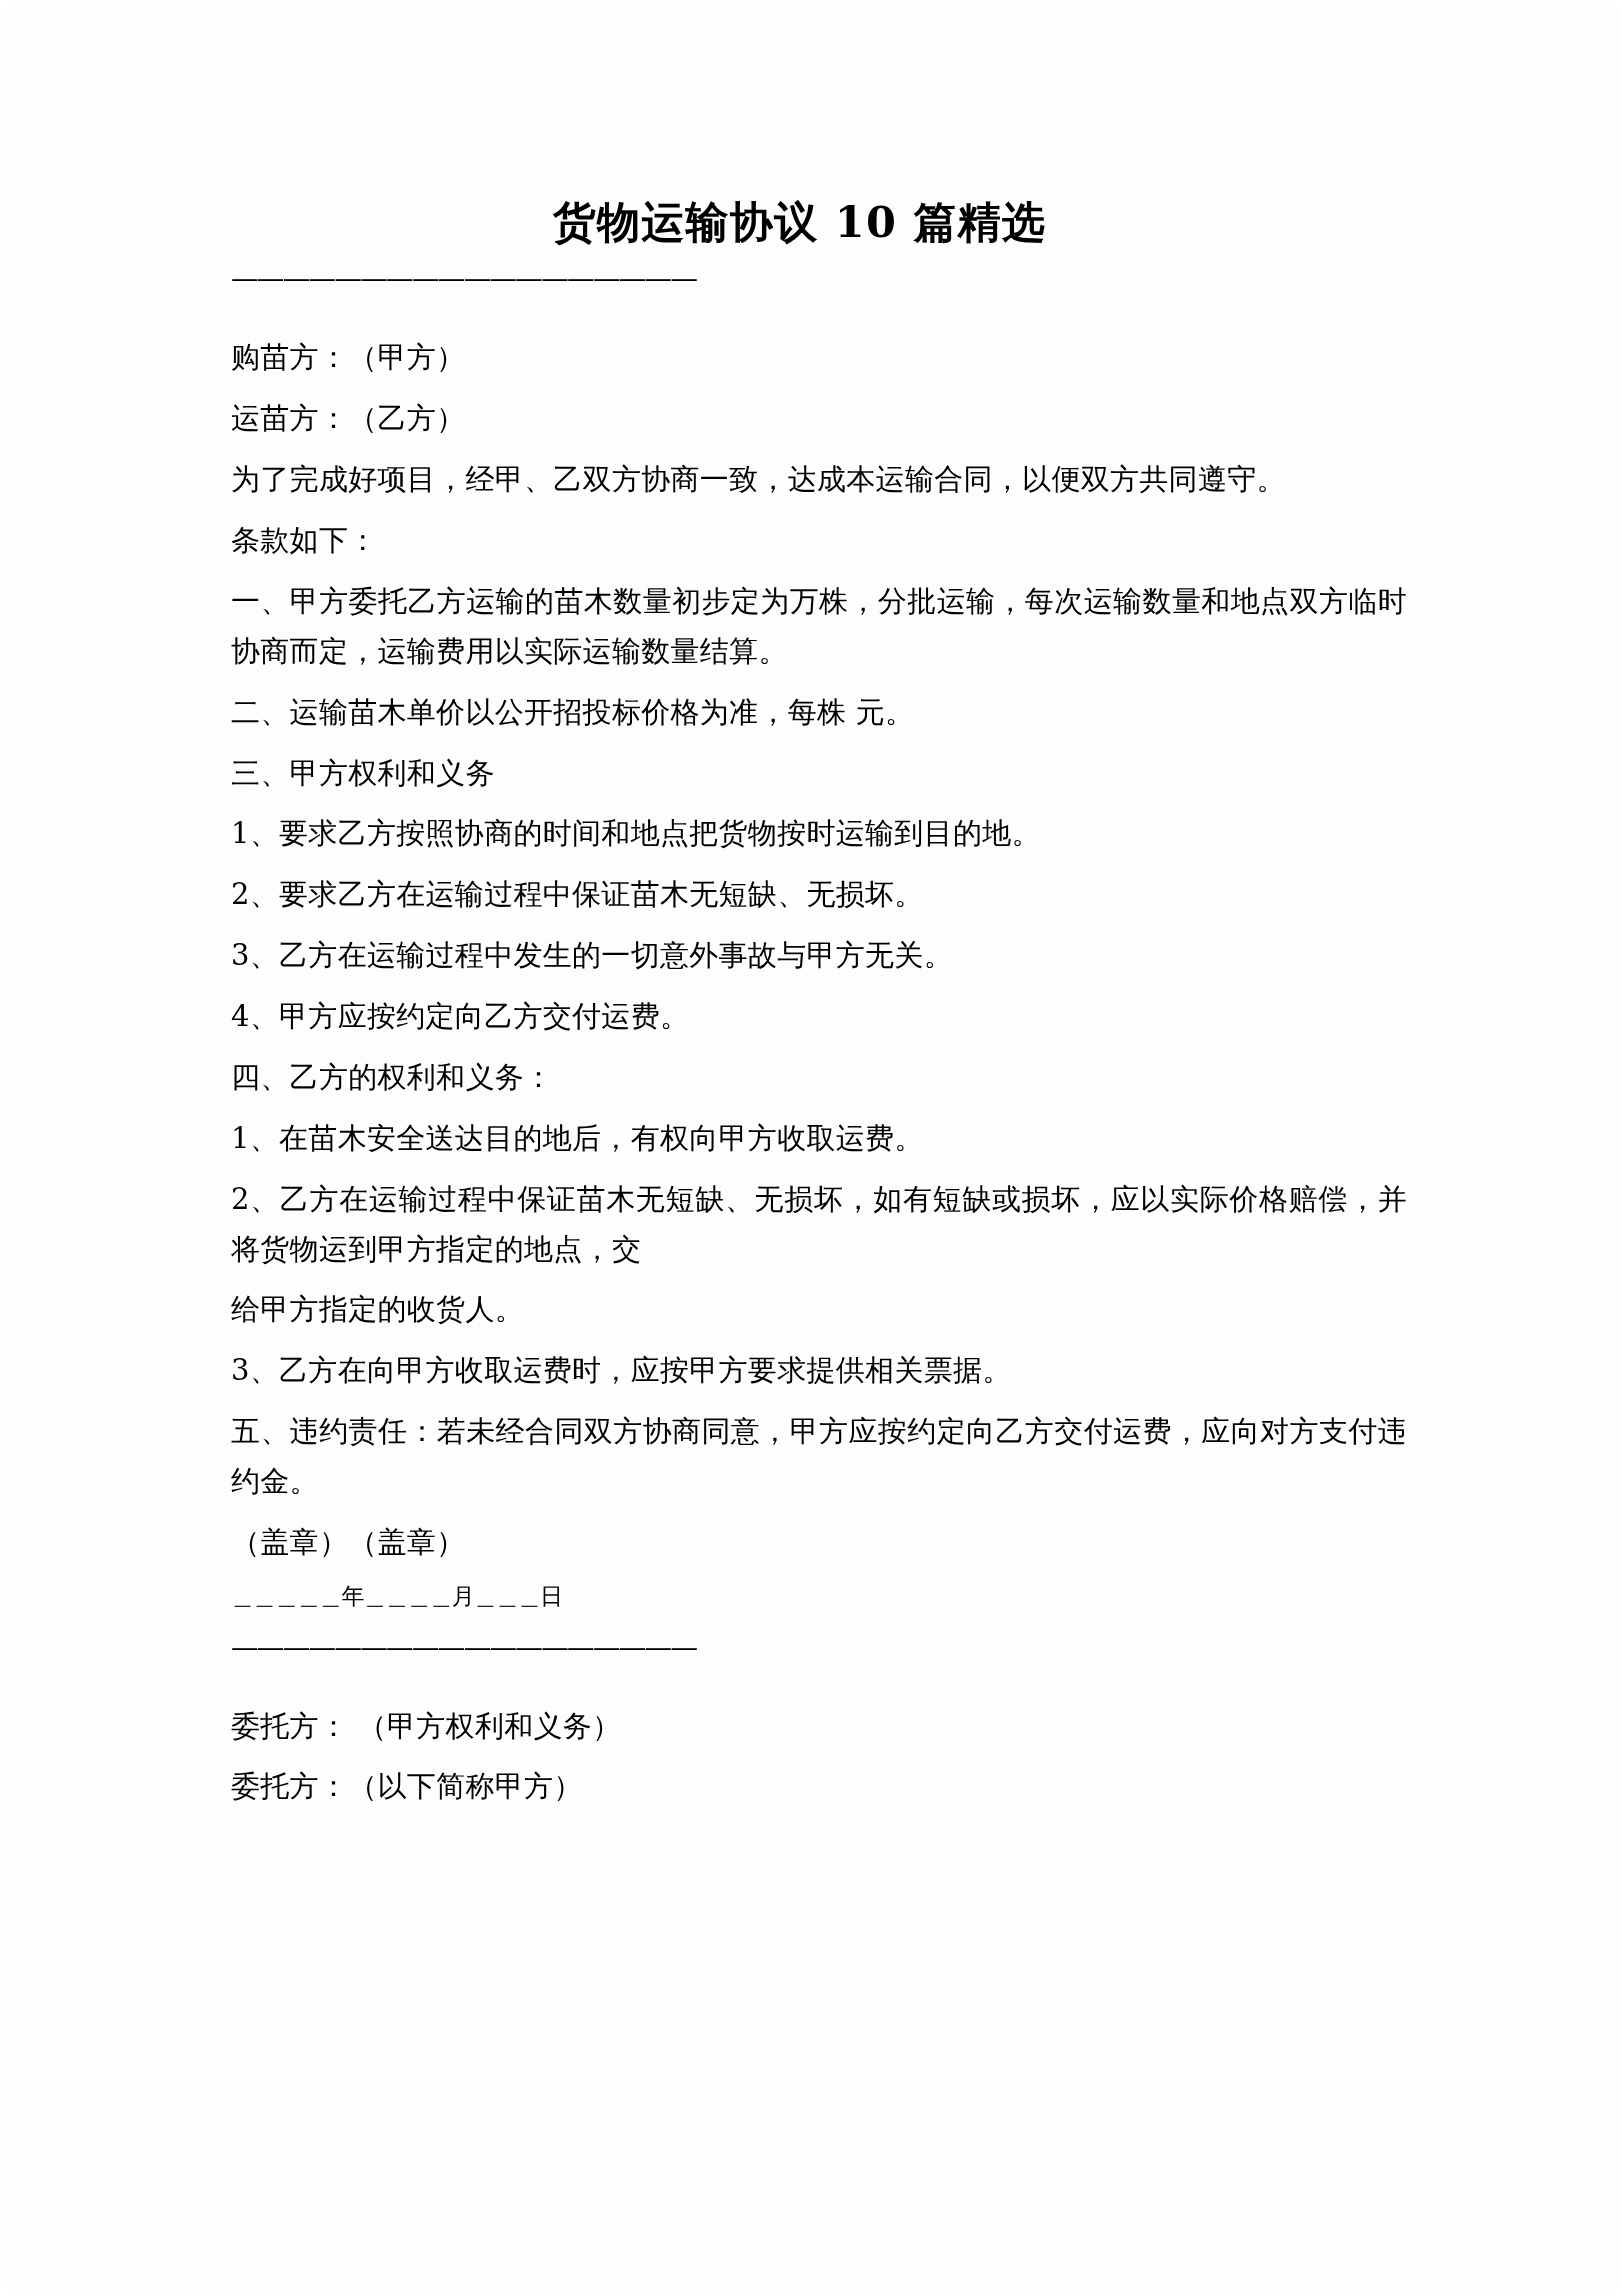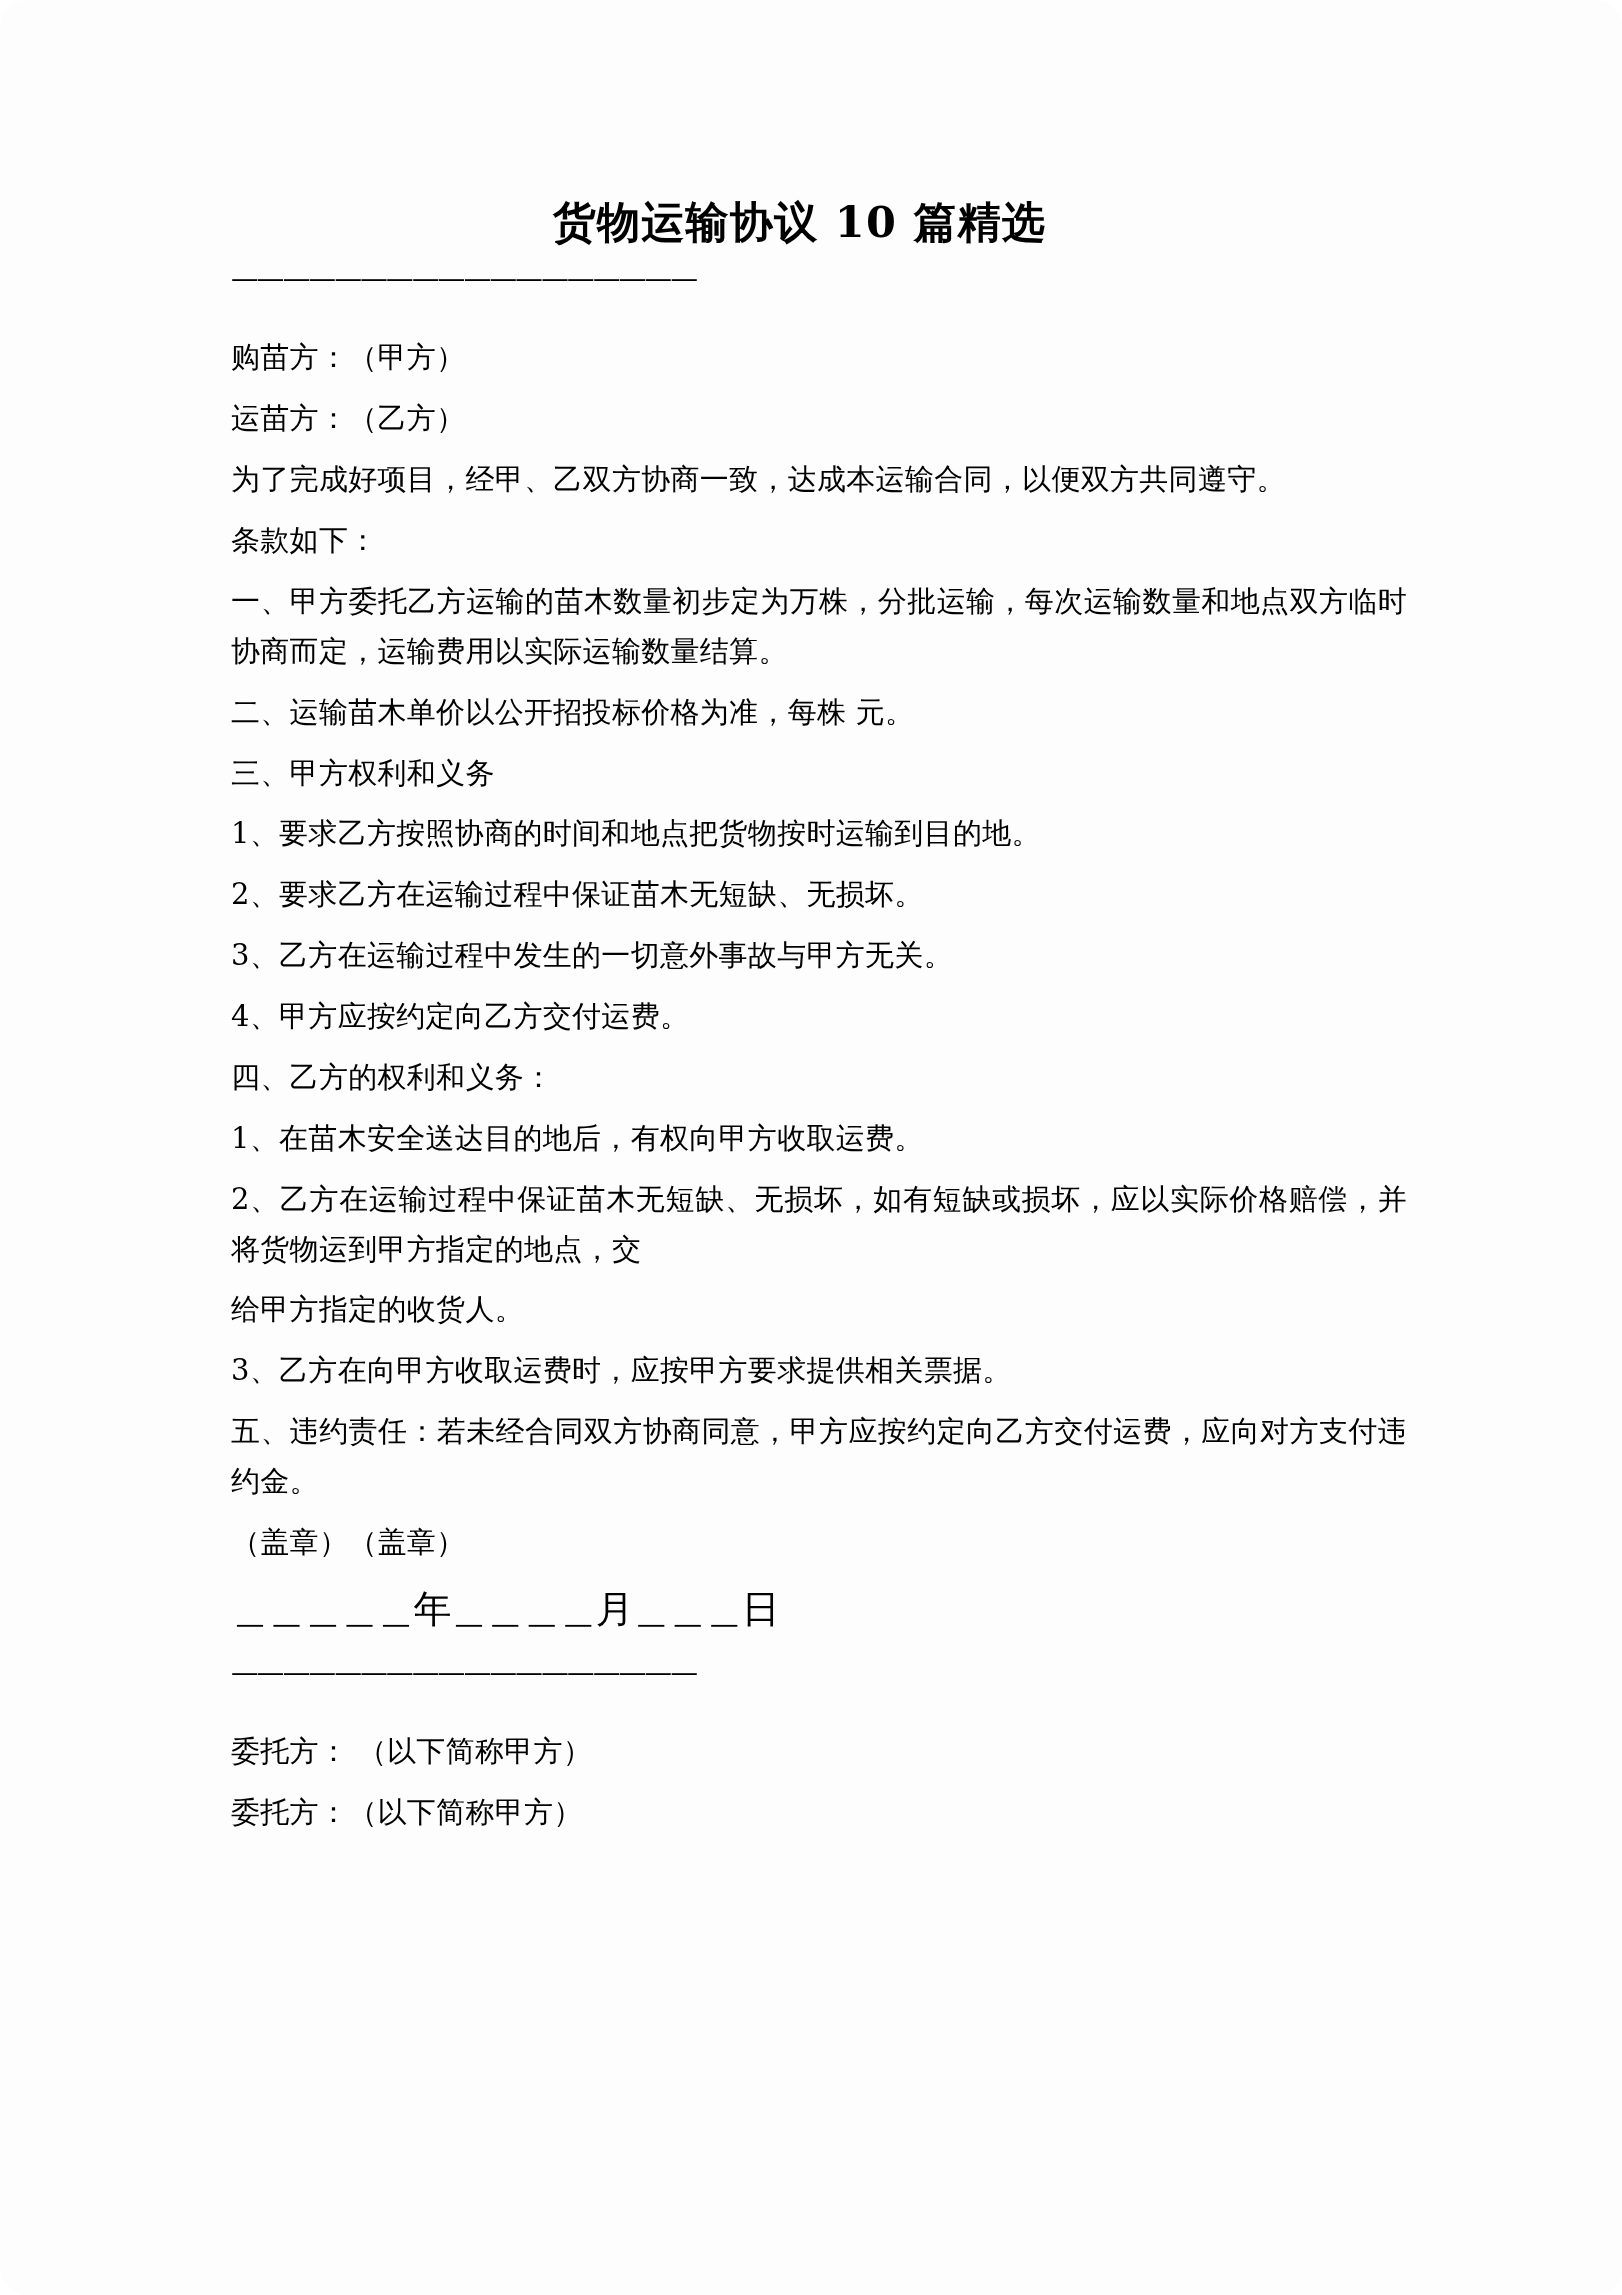--- a/index.html
+++ b/index.html
@@ -61,21 +61,21 @@
   .para {
     margin: 0 0 11px 0;
     white-space: pre-wrap;
   }
 
   .para-tight {
     margin: 0 0 9.2px 0;
   }
 
   .date-line {
-    font-size: 38px;
+    font-size: 23px;
     letter-spacing: 0.3px;
     margin: 0 0 11.8px 0;
     white-space: pre;
   }
 
   .underscores {
     letter-spacing: -0.04em;
   }
 </style>
 </head>
@@ -107,18 +107,18 @@
     <p class="para">3、乙方在向甲方收取运费时，应按甲方要求提供相关票据。</p>
     <p class="para">五、违约责任：若未经合同双方协商同意，甲方应按约定向乙方交付运费，应向对方支付违约金。</p>
     <p class="para para-tight">（盖章）（盖章）</p>
 
     <p class="date-line underscores">＿＿＿＿＿年＿＿＿＿月＿＿＿日</p>
   </div>
 
   <div class="divider divider-bottom">——————————————————</div>
 
   <div class="body-block">
-    <p class="para">委托方： （以下简称甲方）</p>
+    <p class="para">委托方： （甲方权利和义务）</p>
     <p class="para">委托方：（以下简称甲方）</p>
   </div>
 
 </div>
 
 
 </body></html>

